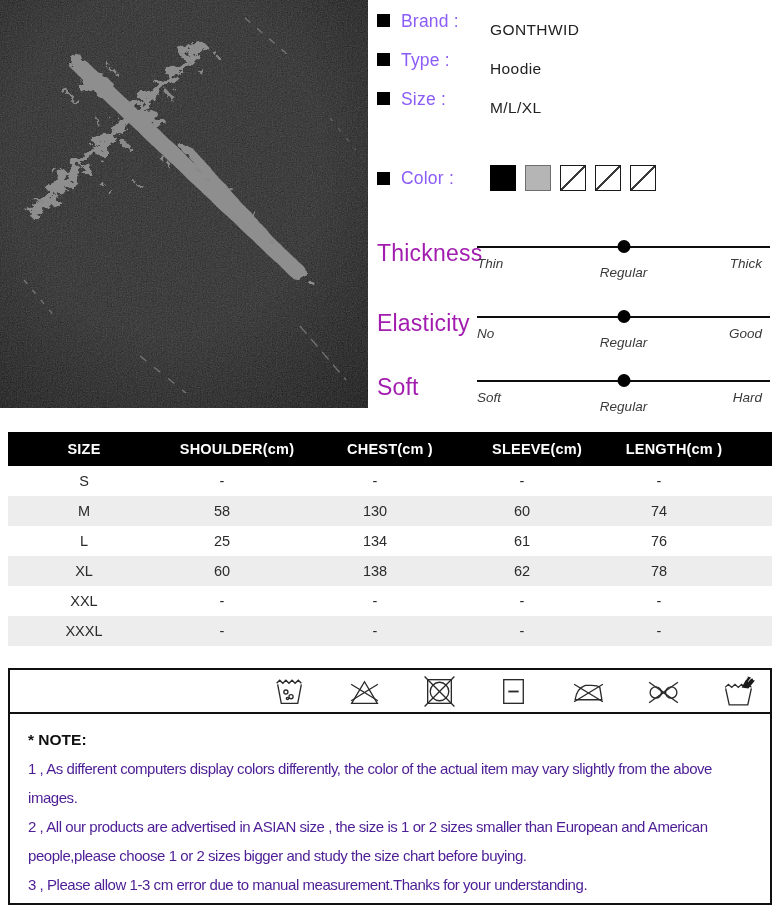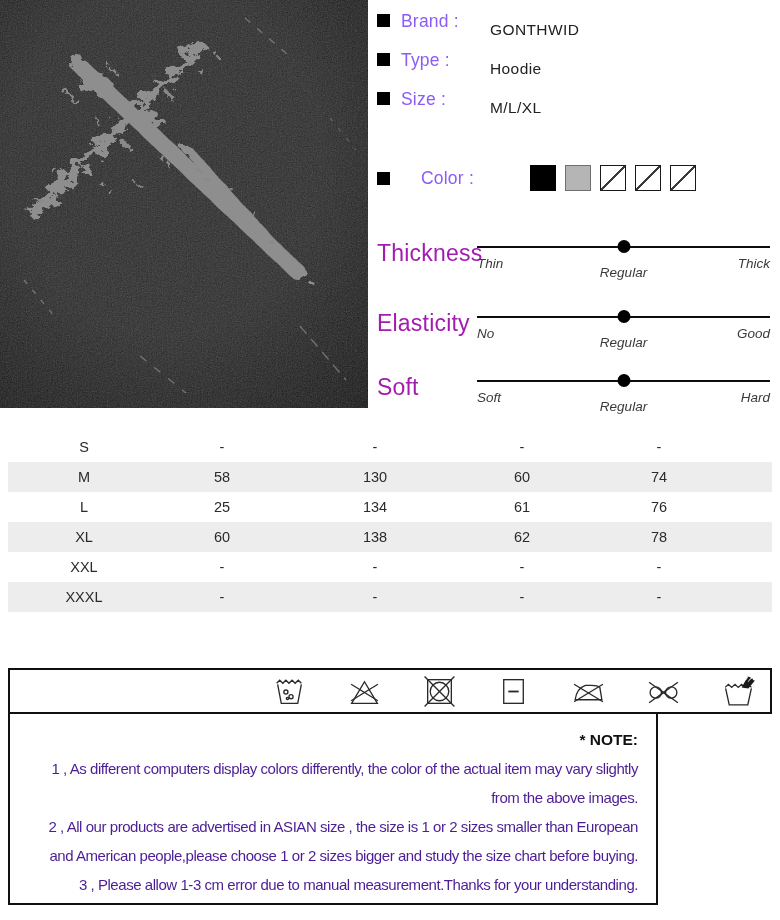--- a/index.html
+++ b/index.html
@@ -9,59 +9,59 @@
 
   
   .product-image { position:absolute; left:0; top:0; width:368px; height:408px; }
 
   
   .spec-row { position:absolute; left:377px; width:395px; display:flex; align-items:flex-start; }
   .bullet { width:13px; height:13px; background:#000; flex:0 0 13px; margin-top:3px; }
   .spec-label { width:76px; margin-left:11px; font-size:17.5px; color:#8b5cf6; letter-spacing:0.2px; }
   .spec-value { margin-left:13px; font-size:15.5px; color:#222; letter-spacing:0.4px; margin-top:10px; }
 
-  .color-row { position:absolute; left:377px; top:164px; width:395px; height:28px; display:flex; align-items:center;gap:20px; }
+  .color-row { position:absolute; left:377px; top:164px; width:395px; height:28px; display:flex; align-items:center; }
   .color-row .bullet { margin-top:0; }
   .color-row .spec-label { margin-top:0; }
   .swatches { display:flex; margin-left:13px; }
   .swatch { width:26px; height:26px; margin-right:9px; }
   .swatch.solid-black { background:#000; }
   .swatch.solid-gray  { border:1px solid #6f6f6f; }
   .swatch.diag { border:1.5px solid #1a1a1a; background:
       linear-gradient(to bottom right, transparent 47%, #3a3a3a 47%, #3a3a3a 53%, transparent 53%); }
 
   
   .slider { position:absolute; left:377px; width:394px; height:48px; }
   .slider-title { position:absolute; left:0; top:7px; font-size:23px; color:#a21caf; letter-spacing:0.2px; }
   .slider-track { position:absolute; left:100px; right:1px; top:13px; height:2px; background:#0d0d0d; }
   .slider-dot { position:absolute; left:50%; top:-6px; width:13px; height:13px; border-radius:50%; background:#000; transform:translateX(-50%); }
   .slider-labels { position:absolute; left:100px; right:1px; top:23px; height:18px; font-size:13.5px; font-style:italic; color:#3a3a3a; }
   .slider-labels .l { position:absolute; left:0; }
   .slider-labels .c { position:absolute; left:50%; transform:translateX(-50%);margin-top:9px; }
-  .slider-labels .r { position:absolute; right:0; }
+  .slider-labels .r { position:absolute; right:8px; }
 
   
   .size-table { position:absolute; left:8px; top:432px; width:764px; }
   .t-row { display:flex; align-items:center; height:30px; font-size:14.5px; color:#2b2b2b; }
   .t-row.head { height:34px; background:#000; color:#fff; font-weight:bold; font-size:14.5px; letter-spacing:0.2px; }
   .t-row.stripe { background:#ededed; }
   .t-cell { text-align:center; }
   .c1 { width:152px; } .c2 { width:154px; } .c3 { width:152px; } .c4 { width:142px; } .c5 { width:164px; padding-right:32px; }
   .t-row:not(.head) .c2, .t-row:not(.head) .c3,
   .t-row:not(.head) .c4, .t-row:not(.head) .c5 { padding-right:30px; }
   .t-row:not(.head) .c5 { padding-right:62px; }
 
   
   .wash-box { position:absolute; left:8px; top:668px; width:764px; height:46px; border:2px solid #101010; background:#fff; }
   .wash-label { position:absolute; left:45px; top:50%; transform:translateY(-50%); font-size:17px; font-weight:bold; letter-spacing:0.2px; color:#111; }
   .wash-icons { position:absolute; left:262px; right:14px; top:0; bottom:0; display:flex; justify-content:space-between; align-items:center; }
   .wash-icons svg { display:block; }
 
   
-  .note-box { position:absolute; left:8px; top:712px; width:650px; height:193px; border:2px solid #101010; background:#fff; padding:11px 18px;text-align:right; }
+  .note-box { position:absolute; left:8px; top:712px; width:764px; height:193px; border:2px solid #101010; background:#fff; padding:11px 18px; }
   .note-title { font-size:15.5px; font-weight:bold; line-height:29px; color:#101010; }
   .note-box p { font-size:15px; line-height:29px; color:#4c1d95; letter-spacing:-0.45px; }
 </style>
 </head>
 <body>
 
 <div class="page">
 
   <svg class="product-image" width="368" height="408" viewBox="0 0 368 408">
     <defs>
@@ -177,20 +177,27 @@
       <div class="slider-dot"></div>
     </div>
     <div class="slider-labels">
       <span class="l">Soft</span>
       <span class="c">Regular</span>
       <span class="r">Hard</span>
     </div>
   </div>
 
   <div class="size-table">
+    <div class="t-row head">
+      <div class="t-cell c1">SIZE</div>
+      <div class="t-cell c2">SHOULDER(cm)</div>
+      <div class="t-cell c3">CHEST(cm )</div>
+      <div class="t-cell c4">SLEEVE(cm)</div>
+      <div class="t-cell c5">LENGTH(cm )</div>
+    </div>
     <div class="t-row">
       <div class="t-cell c1">S</div>
       <div class="t-cell c2">-</div>
       <div class="t-cell c3">-</div>
       <div class="t-cell c4">-</div>
       <div class="t-cell c5">-</div>
     </div>
     <div class="t-row stripe">
       <div class="t-cell c1">M</div>
       <div class="t-cell c2">58</div>

